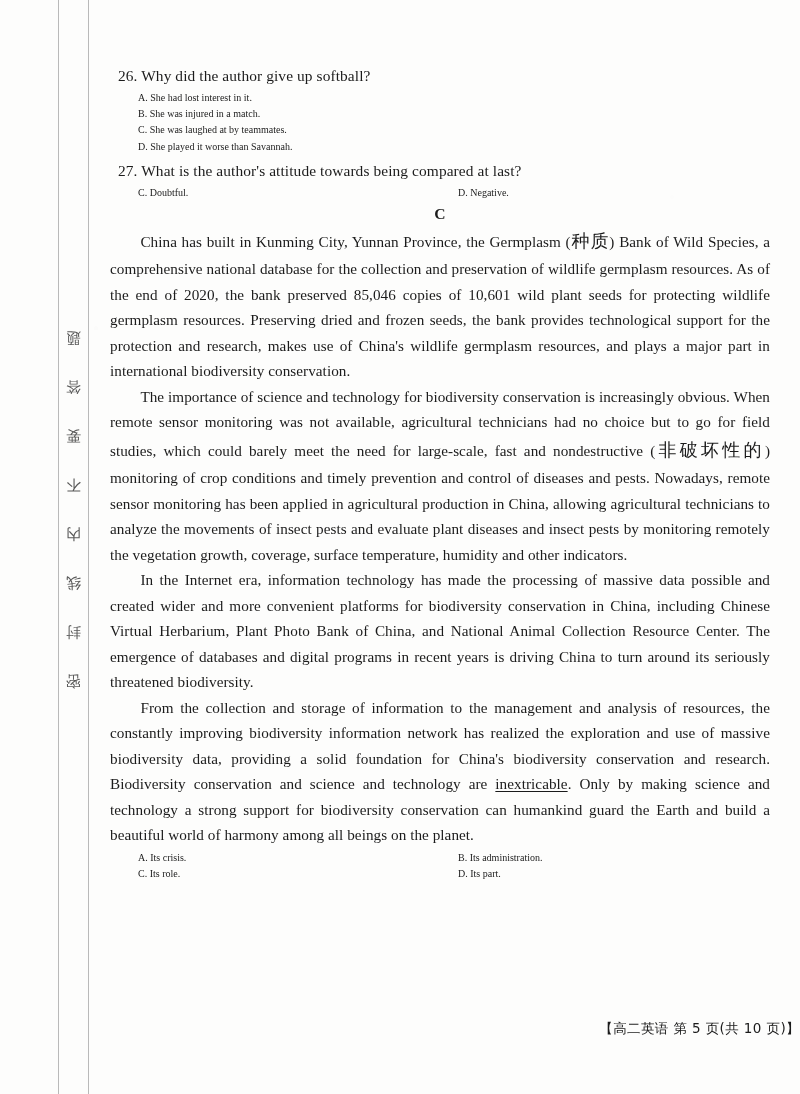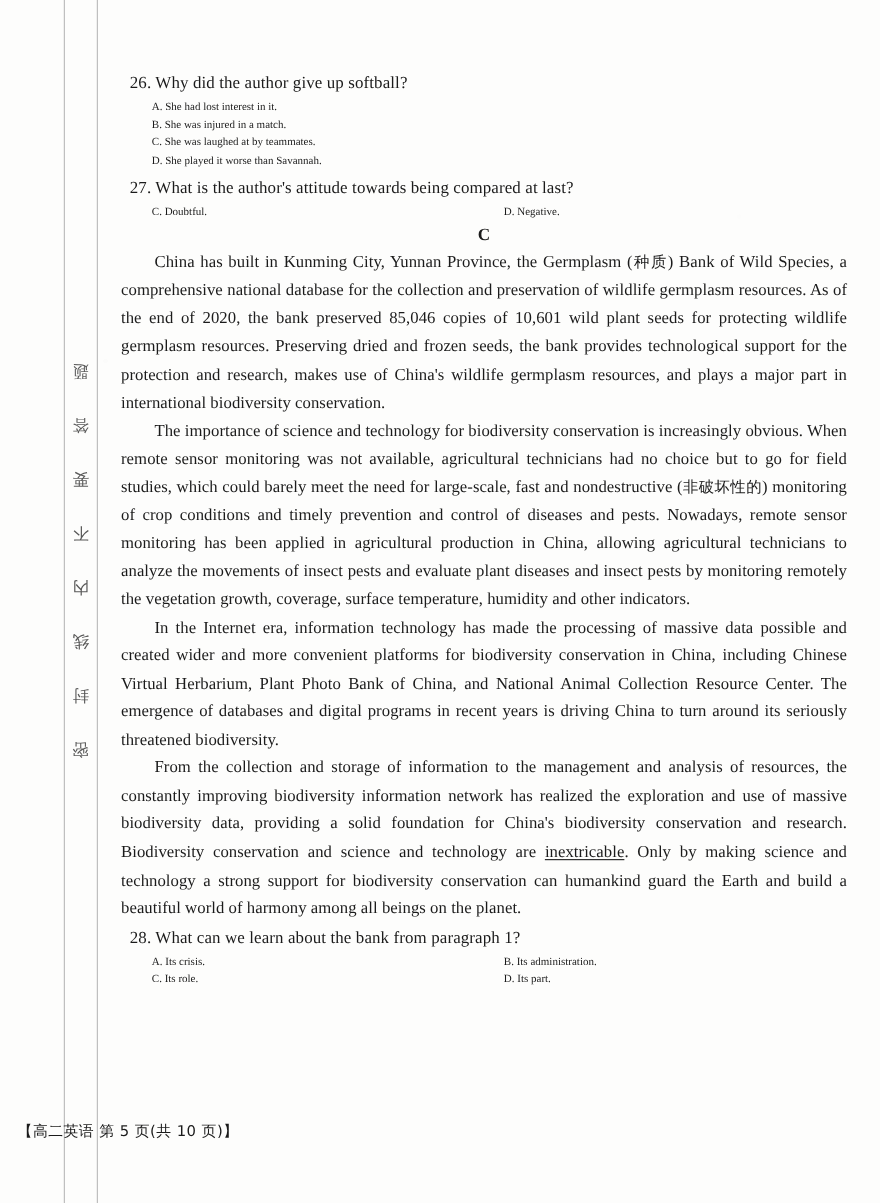--- a/index.html
+++ b/index.html
@@ -112,32 +112,32 @@
   }
   .para + .para { margin-top: 0; }
 
   .para u, .underlined {
     text-decoration: underline;
     text-underline-offset: 2px;
   }
 
   .cjk {
     font-family: "DejaVu Sans", sans-serif;
-    font-size: 14px;
+    font-size: 18px;
   }
 
   .q-block { margin-top: 2px; }
 
   
   .footer {
     position: absolute;
-    left: 16px;
+    left: 0;
     right: 0;
     top: 1020px;
-    text-align: left;
+    text-align: right;
     font-family: "DejaVu Sans", sans-serif;
     font-size: 13.5px;
     color: #1b1b1b;
     letter-spacing: .4px;
   }
 </style>
 </head>
 <body>
 
 <div class="page">
@@ -187,21 +187,20 @@
     </div>
 
     <div class="section-letter">C</div>
 
     <p class="para">China has built in Kunming City, Yunnan Province, the Germplasm (<span class="cjk">种质</span>) Bank of Wild Species, a comprehensive national database for the collection and preservation of wildlife germplasm resources. As of the end of 2020, the bank preserved 85,046 copies of 10,601 wild plant seeds for protecting wildlife germplasm resources. Preserving dried and frozen seeds, the bank provides technological support for the protection and research, makes use of China's wildlife germplasm resources, and plays a major part in international biodiversity conservation.</p>
     <p class="para">The importance of science and technology for biodiversity conservation is increasingly obvious. When remote sensor monitoring was not available, agricultural technicians had no choice but to go for field studies, which could barely meet the need for large-scale, fast and nondestructive (<span class="cjk">非破坏性的</span>) monitoring of crop conditions and timely prevention and control of diseases and pests. Nowadays, remote sensor monitoring has been applied in agricultural production in China, allowing agricultural technicians to analyze the movements of insect pests and evaluate plant diseases and insect pests by monitoring remotely the vegetation growth, coverage, surface temperature, humidity and other indicators.</p>
     <p class="para">In the Internet era, information technology has made the processing of massive data possible and created wider and more convenient platforms for biodiversity conservation in China, including Chinese Virtual Herbarium, Plant Photo Bank of China, and National Animal Collection Resource Center. The emergence of databases and digital programs in recent years is driving China to turn around its seriously threatened biodiversity.</p>
     <p class="para">From the collection and storage of information to the management and analysis of resources, the constantly improving biodiversity information network has realized the exploration and use of massive biodiversity data, providing a solid foundation for China's biodiversity conservation and research. Biodiversity conservation and science and technology are <u>inextricable</u>. Only by making science and technology a strong support for biodiversity conservation can humankind guard the Earth and build a beautiful world of harmony among all beings on the planet.</p>
 
     <div class="q-block">
-      <p class="question">28. What can we learn about the bank from paragraph 1?</p>
       <ul class="options">
         <li class="option-row two-col">
           <span class="opt">A. Its crisis.</span>
           <span class="opt">B. Its administration.</span>
         </li>
         <li class="option-row two-col">
           <span class="opt">C. Its role.</span>
           <span class="opt">D. Its part.</span>
         </li>
       </ul>

